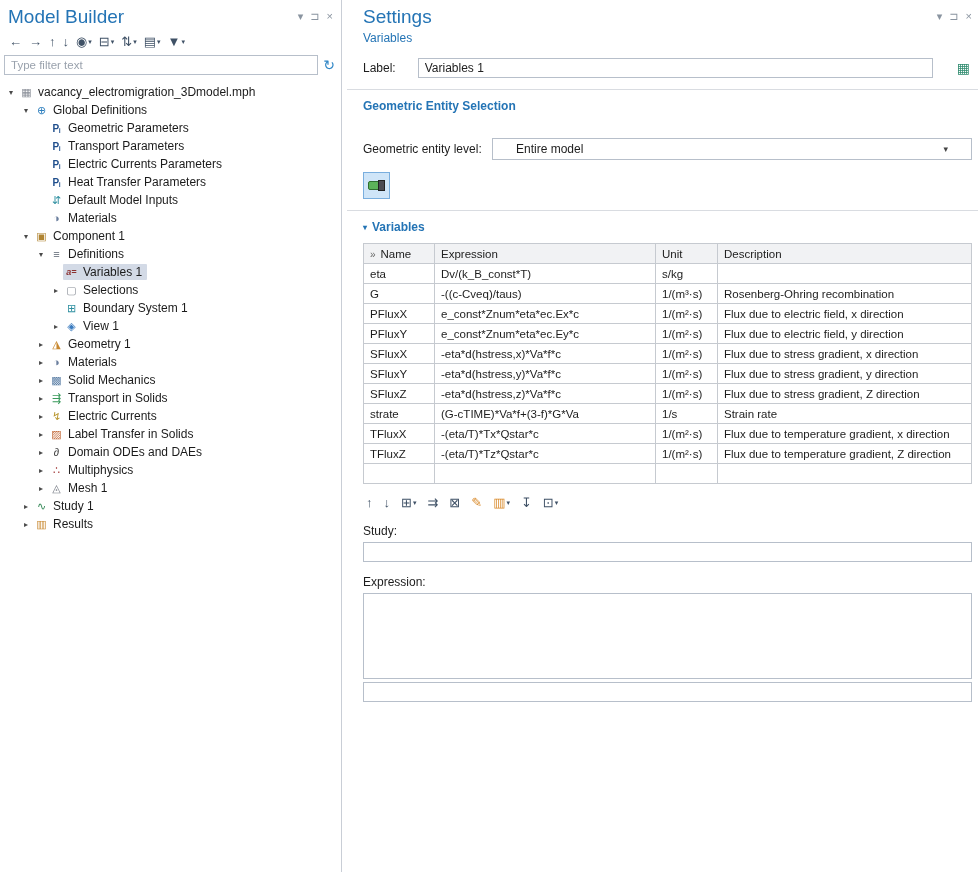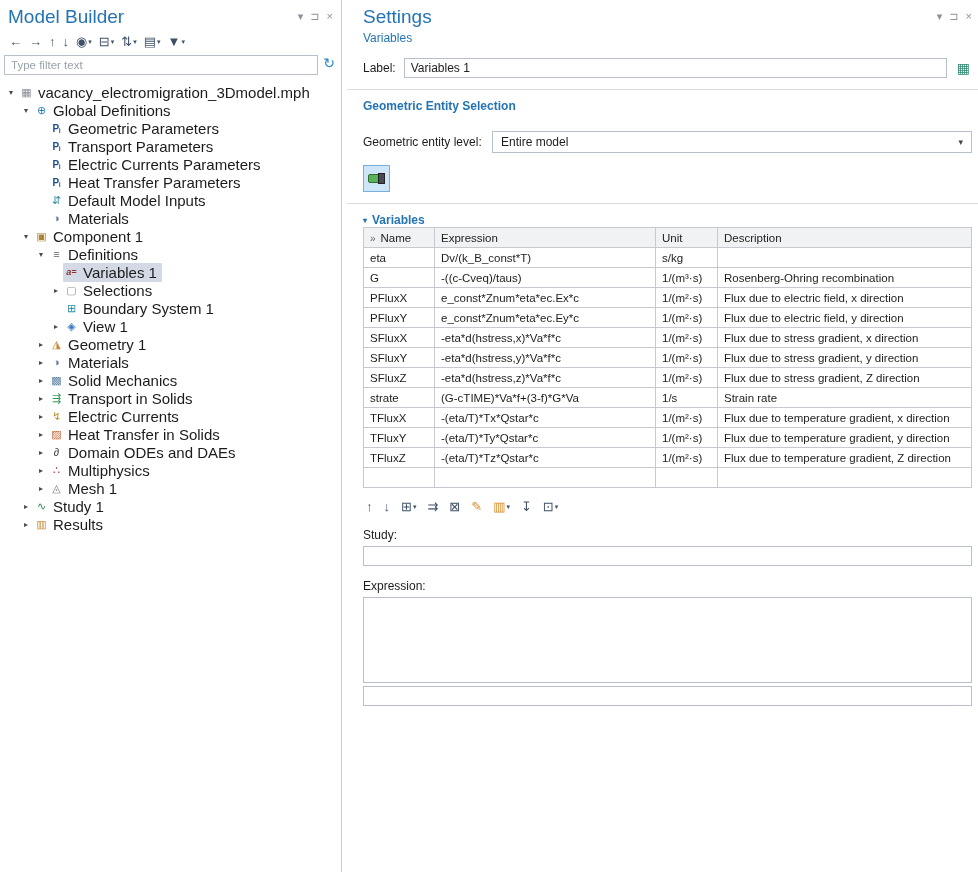--- a/index.html
+++ b/index.html
@@ -7,62 +7,62 @@
   body{font-family:"Liberation Sans",sans-serif;font-size:12px;color:#1d1d1d;background:#fff;overflow:hidden;position:relative}
 
   
   .left{position:absolute;left:0;top:0;width:342px;height:872px;border-right:1px solid #c9ced6;background:#fff;display:flex;flex-direction:column}
   .panel-header{display:flex;align-items:flex-start;justify-content:space-between;padding:6px 8px 2px 8px}
   .panel-title{font-size:19px;color:#2474b5;font-weight:normal}
   .win-icons{display:flex;gap:7px;color:#8a94a0;font-size:11px;padding-top:4px}
   .lp-toolbar{display:flex;align-items:center;gap:1px;padding:3px 6px 3px 6px;color:#3f5166;font-size:13px}
   .tb-btn{display:inline-flex;align-items:center;padding:1px 3px;border:none;background:none;color:#3f5166;font-family:"Liberation Sans",sans-serif;font-size:13px;cursor:default}
   .tb-caret{font-size:7px;margin-left:1px;color:#3f5166}
-  .filter-row{display:flex;align-items:flex-start;gap:5px;padding:2px 6px 5px 4px}
+  .filter-row{display:flex;align-items:center;gap:5px;padding:2px 6px 5px 4px}
   .filter-input{flex:1;height:20px;border:1px solid #b7bfca;padding:0 6px;font-family:"Liberation Sans",sans-serif;font-size:11.5px;color:#333}
   .filter-input::placeholder{color:#9aa2ad}
   .refresh{color:#2f86c6;font-size:14px}
   .tree{flex:1;overflow:hidden;padding-top:3px}
   .tree-row{display:flex;align-items:center;height:18px;white-space:nowrap}
   .chevron{width:14px;flex:none;text-align:center;font-size:8px;color:#4a4a4a}
   .tree-inner{display:inline-flex;align-items:center;padding:1px 5px 1px 1px;border-radius:1px}
   .tree-inner.selected{background:#d3dae6}
   .tree-icon{min-width:15px;flex:none;text-align:center;font-size:11px;margin-right:4px}
-  .tree-label{font-size:15px;color:#1b1b1b}
+  .tree-label{font-size:12px;color:#1b1b1b}
   .ic-model{color:#8a8f98}.ic-globe{color:#2e7fbe}
   .ic-param{font-size:10px;color:#1f4e8c;font-weight:bold}
   .ic-inputs{color:#2e8fa0}.ic-materials{color:#6b7f9e}.ic-component{color:#b08432}
   .ic-definitions{color:#5a6470}
   .ic-variables{font-size:9px;font-style:italic;color:#8b3030;font-weight:bold}
   .ic-selections{color:#8a8f98}.ic-boundary{color:#2e8fa0}.ic-view{color:#3a7bbf}
   .ic-geometry{color:#c8882f}.ic-solid{color:#5b7fa6}.ic-transport{color:#3a9a5c}
   .ic-electric{color:#b8962e}.ic-heat{color:#c0622f}.ic-odes{color:#444;font-style:italic}
   .ic-multiphysics{color:#a03535}.ic-mesh{color:#7a7f88}.ic-study{color:#3a8c5c}.ic-results{color:#c8882f}
 
   
   .right{position:absolute;left:347px;top:0;width:631px;height:872px;background:#fff;padding:6px 6px 0 16px}
   .sub-link{color:#2474b5;margin-top:3px;font-size:12px;width:max-content;cursor:pointer}
-  .label-row{display:flex;align-items:center;margin-top:13px;gap:8px}
+  .label-row{display:flex;align-items:center;margin-top:13px;gap:22px}
   .text-input{height:20px;border:1px solid #b7bfca;padding:0 6px;font-family:"Liberation Sans",sans-serif;font-size:12px;color:#222;background:#fff}
   .label-input{flex:1}
   .label-aux{color:#2e8b6e;font-size:14px;padding:0 2px;background:none;border:none;cursor:default}
   .hr{border:none;border-top:1px solid #d9dce1;margin:11px 0 9px -16px;width:calc(100% + 22px)}
   .section-heading{color:#2474b5;font-weight:bold;font-size:12px;display:flex;align-items:center;gap:5px;width:max-content}
   .heading-chev{font-size:8px;color:#2474b5}
-  .entity-row{display:flex;align-items:center;margin:18px 0 12px}
+  .entity-row{display:flex;align-items:center;margin:25px 0 12px}
   .entity-caption{width:129px;flex:none}
-  .combo{flex:1;height:22px;border:1px solid #b7bfca;display:flex;align-items:center;padding:0 8px;background:#fff;cursor:default}
+  .combo{flex:1;height:22px;border:1px solid #b7bfca;display:flex;align-items:center;padding:0 23px;background:#fff;cursor:default}
   .combo-value{flex:1}
   .combo-caret{font-size:9px;color:#444}
   .active-btn{width:27px;height:27px;border:1px solid #79aede;background:#cfe5f8;display:flex;align-items:center;justify-content:center;margin:0 0 4px 0;cursor:default}
   .sel-icon{position:relative;width:17px;height:11px}
   .sel-pill{position:absolute;left:0;top:1px;width:12px;height:9px;background:#5cb25a;border:1px solid #2f6e2f;border-radius:2px}
   .sel-box{position:absolute;right:0;top:0;width:7px;height:11px;background:#4a4a52;border:1px solid #222}
 
-  .vars-table{width:100%;border-collapse:collapse;table-layout:fixed;}
+  .vars-table{width:100%;border-collapse:collapse;table-layout:fixed;margin-top:9px}
   .vars-table th,.vars-table td{border:1px solid #c6cad0;height:20px;padding:0 6px;text-align:left;font-weight:normal;font-size:11.5px;overflow:hidden;white-space:nowrap}
   .vars-table th{background:#f1f2f4;color:#222}
   .hdr-marker{color:#666;font-size:10px;margin-right:5px}
 
   .table-toolbar{display:flex;align-items:center;gap:5px;margin-top:10px;color:#3f5166;font-size:13px}
   .field-caption{margin:13px 0 4px 0}
   .full-input{width:100%}
   .expr-area{width:100%;height:86px;border:1px solid #b7bfca;resize:none;font-family:"Liberation Sans",sans-serif;font-size:12px;padding:4px 6px}
 </style>
 </head>
@@ -280,21 +280,21 @@
     <span class="tree-inner">
       <span class="tree-icon ic-electric">↯</span>
       <span class="tree-label">Electric Currents</span>
     </span>
   </div>
 
   <div class="tree-row" style="padding-left: 34px;">
     <span class="chevron">▸</span>
     <span class="tree-inner">
       <span class="tree-icon ic-heat">▨</span>
-      <span class="tree-label">Heat Transfer in Solids</span>
+      <span class="tree-label">Label Transfer in Solids</span>
     </span>
   </div>
 
   <div class="tree-row" style="padding-left: 34px;">
     <span class="chevron">▸</span>
     <span class="tree-inner">
       <span class="tree-icon ic-odes">∂</span>
       <span class="tree-label">Domain ODEs and DAEs</span>
     </span>
   </div>
@@ -457,26 +457,20 @@
     <td>Strain rate</td>
   </tr>
 
   <tr>
     <td>TFluxX</td>
     <td>-(eta/T)*Tx*Qstar*c</td>
     <td>1/(m²·s)</td>
     <td>Flux due to temperature gradient, x direction</td>
   </tr>
 
-  <tr>
-    <td>TFluxY</td>
-    <td>-(eta/T)*Ty*Qstar*c</td>
-    <td>1/(m²·s)</td>
-    <td>Flux due to temperature gradient, y direction</td>
-  </tr>
 
   <tr>
     <td>TFluxZ</td>
     <td>-(eta/T)*Tz*Qstar*c</td>
     <td>1/(m²·s)</td>
     <td>Flux due to temperature gradient, Z direction</td>
   </tr>
 
   <tr>
     <td></td>

